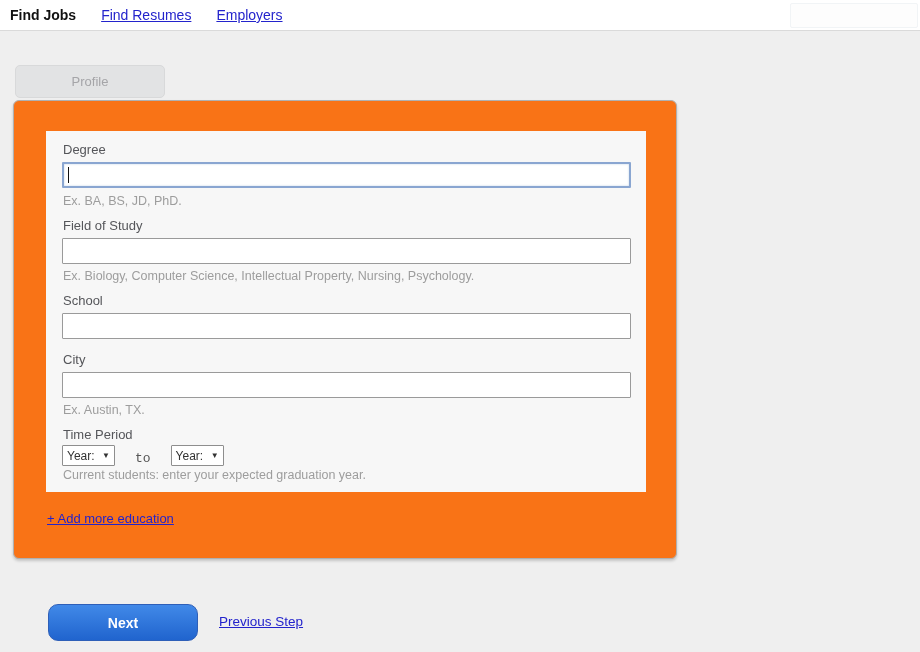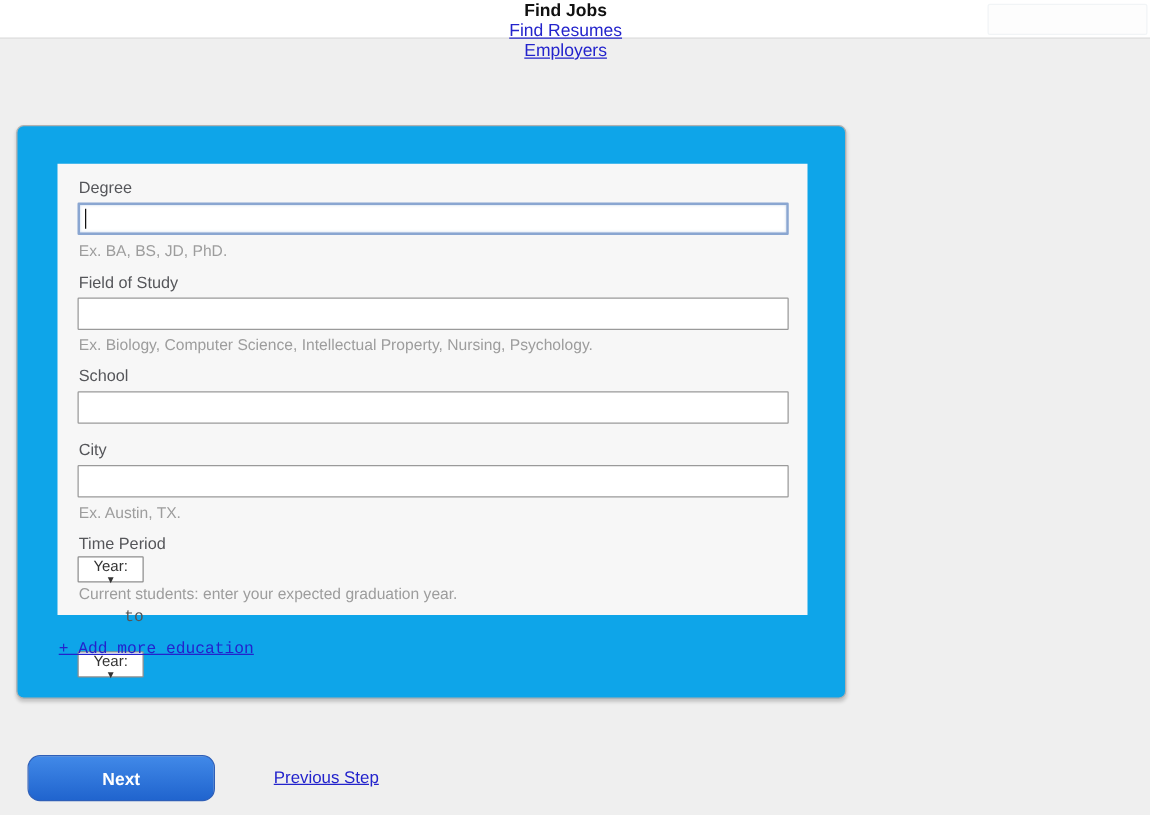--- a/index.html
+++ b/index.html
@@ -1,21 +1,21 @@
 <!DOCTYPE html>
 <html style="--link: #2323cc; --accent: #2b72dd; --active-tab-bg: #d6ddf3; --page-bg: #efefef;"><head>
 <meta charset="utf-8">
 <style>
   :root{
     --link:#2323cc;
     --accent:#2b72dd;
     --active-tab-bg:#d6ddf3;
     --page-bg:#efefef;
   }
-  *{margin:0;padding:0;box-sizing:border-box;flex-direction:column;}
+  *{margin:0;padding:0;box-sizing:border-box;}
   html,body{width:920px;height:652px;overflow:hidden;}
   body{
     font-family:"Liberation Sans","DejaVu Sans",sans-serif;
     background:var(--page-bg);
     position:relative;
   }
   
   .topbar{
     position:absolute;left:0;top:0;width:920px;height:31px;
     background:#ffffff;border-bottom:1px solid #dadada;
@@ -43,21 +43,21 @@
     display:flex;align-items:center;justify-content:center;
     cursor:pointer;
   }
   .tab.active{
     background:var(--active-tab-bg);border-color:#c9d2ee;
     color:#3f4450;font-weight:bold;
   }
   
   .card{
     position:absolute;left:13px;top:100px;width:664px;height:459px;
-    background:#0ea5e9;border:1px solid #b0b0b0;border-radius:6px;
+    background:#f97316;border:1px solid #b0b0b0;border-radius:6px;
     box-shadow:0 2px 3px rgba(0,0,0,0.18);
   }
   .panel{
     position:absolute;left:32px;top:30px;width:600px;height:361px;
     background:#f7f7f7;
   }
   .field-label{
     position:absolute;left:17px;font-size:13px;color:#55565a;white-space:nowrap;
   }
   .field-hint{
@@ -83,25 +83,25 @@
   }
   .year-select{
     width:53px;height:21px;background:#ffffff;border:1px solid #8e8e8e;
     border-radius:1px;display:flex;align-items:center;justify-content:space-between;
     padding:0 4px;font-size:12px;color:#333;cursor:pointer;
   }
   .year-select .arrow{font-size:8px;color:#333;line-height:1;}
   .to-text{font-size:13px;color:#555;font-family:Liberation Mono, monospace;}
   .add-more{
     position:absolute;left:46px;top:510px;
-    font-size:13px;color:var(--link);text-decoration:underline;cursor:pointer;font-family:Liberation Mono, monospace;
+    font-size:13px;color:var(--link);text-decoration:underline;cursor:pointer;
   }
   
   .next-btn{
-    position:absolute;left:22px;top:604px;width:150px;height:37px;
+    position:absolute;left:48px;top:604px;width:150px;height:37px;
     border-radius:10px;border:1px solid #2e5fb8;
     background:linear-gradient(#4189e8,#2064ce);
     color:#ffffff;font-size:14px;font-weight:bold;
     font-family:"Liberation Sans","DejaVu Sans",sans-serif;
     cursor:pointer;
   }
   .prev-link{
     position:absolute;left:219px;top:614px;
     font-size:13.5px;color:var(--link);text-decoration:underline;cursor:pointer;
   }
@@ -110,20 +110,21 @@
 <body>
 
 <div class="topbar">
   <span class="topnav-item active">Find Jobs</span>
   <span class="topnav-item">Find Resumes</span>
   <span class="topnav-item">Employers</span>
   <div class="topbar-search"></div>
 </div>
 
 <div class="tabs">
+  <div class="tab">Profile</div>
 </div>
 
 <div class="card">
   <div class="panel">
 
     <span class="field-label" style="top:11px">Degree</span>
     <input class="text-input focused" style="top: 31px;" type="text" value="">
     <div class="caret" style="top:36px"></div>
     <span class="field-hint" style="top:63px">Ex. BA, BS, JD, PhD.</span>
 

